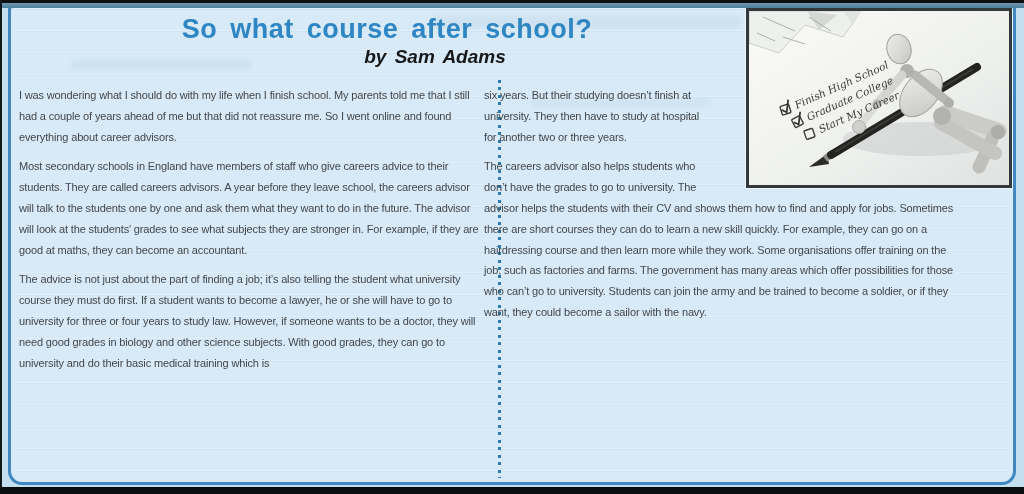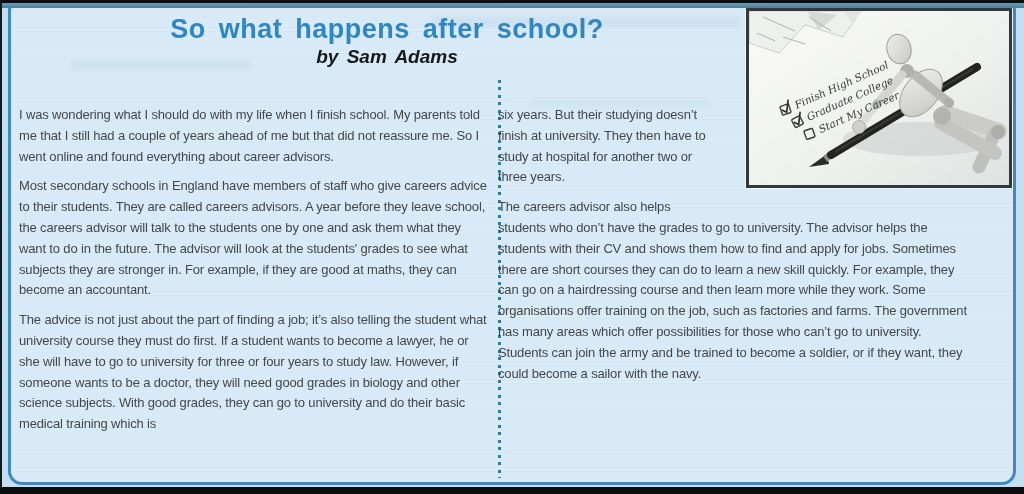--- a/index.html
+++ b/index.html
@@ -27,26 +27,27 @@
 
   .title{
     margin-top:6px;width:752px;text-align:center;
     font-size:27px;font-weight:bold;letter-spacing:0.5px;word-spacing:5px;
     color:#2e86c4;
   }
   .byline{
     width:752px;text-align:center;margin-top:1px;
     font-size:19px;font-weight:bold;font-style:italic;color:#16181a;
     word-spacing:3px;
+    margin-left:48px;
   }
 
-  .col{position:absolute;color:#42474b;font-size:13px;line-height:20.8px;letter-spacing:-0.15px;margin-top:20px;}
+  .col{position:absolute;color:#42474b;font-size:11px;line-height:20.8px;letter-spacing:-0.15px;}
   .col p{margin:0 0 9px 0;}
   .col-left{left:8px;top:77px;width:468px;}
-  .col-right{left:487px;top:77px;width:472px;}
+  .col-right{left:473px;top:77px;width:472px;}
   .img-spacer{float:right;width:250px;height:104px;}
 
   .divider{
     position:absolute;left:487px;top:72px;height:398px;width:3px;
     background-image:repeating-linear-gradient(180deg,#2c7cb0 0 3px, transparent 3px 7.5px);
   }
 
   .photo{
     position:absolute;left:746px;top:8px;width:260px;height:174px;
     border:3px solid #33383a;background:#f2f4f2;z-index:5;
@@ -62,21 +63,21 @@
   <div class="edge-top"></div>
   <div class="band-top"></div>
   <div class="edge-left"></div>
 
   <div class="panel">
 
     <div class="ghost" style="left:420px;top:8px;width:310px;height:12px;"></div>
     <div class="ghost" style="left:60px;top:52px;width:180px;height:10px;"></div>
     <div class="ghost" style="left:520px;top:90px;width:180px;height:9px;opacity:0.06;"></div>
 
-    <div class="title">So what happens after school?</div>
+    <div class="title">So what course after school?</div>
     <div class="byline">by Sam Adams</div>
 
     <div class="col col-left">
       <p>I was wondering what I should do with my life when I finish school. My parents told me that I still had a couple of years ahead of me but that did not reassure me. So I went online and found everything about career advisors.</p>
       <p>Most secondary schools in England have members of staff who give careers advice to their students. They are called careers advisors. A year before they leave school, the careers advisor will talk to the students one by one and ask them what they want to do in the future. The advisor will look at the students' grades to see what subjects they are stronger in. For example, if they are good at maths, they can become an accountant.</p>
       <p>The advice is not just about the part of finding a job; it’s also telling the student what university course they must do first. If a student wants to become a lawyer, he or she will have to go to university for three or four years to study law. However, if someone wants to be a doctor, they will need good grades in biology and other science subjects. With good grades, they can go to university and do their basic medical training which is</p>
     </div>
 
     <div class="divider"></div>
 

